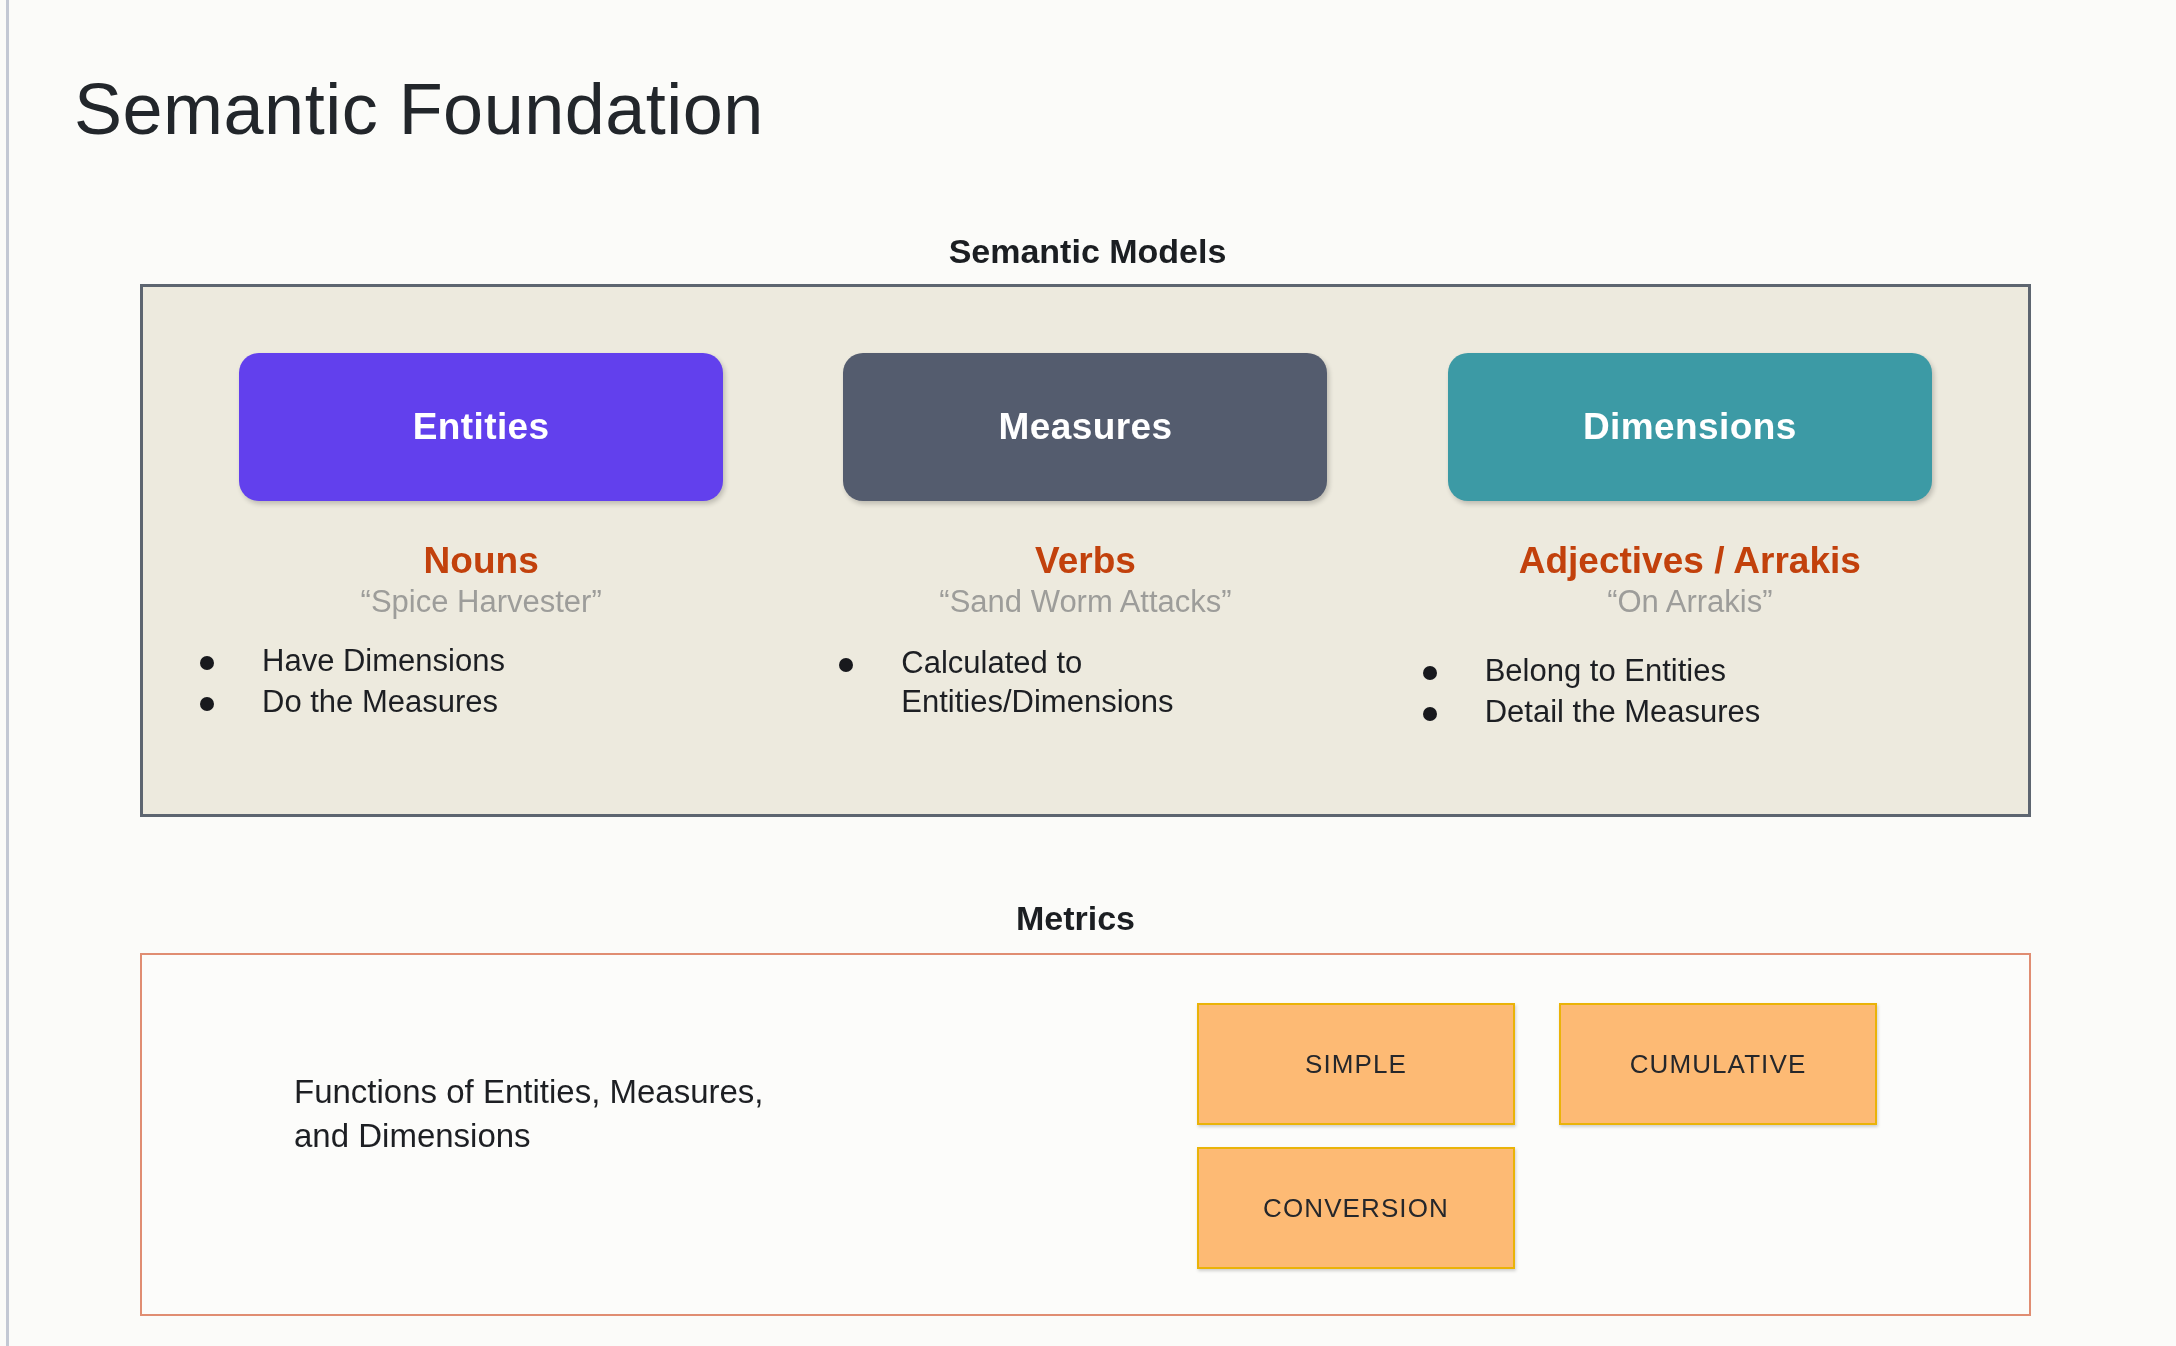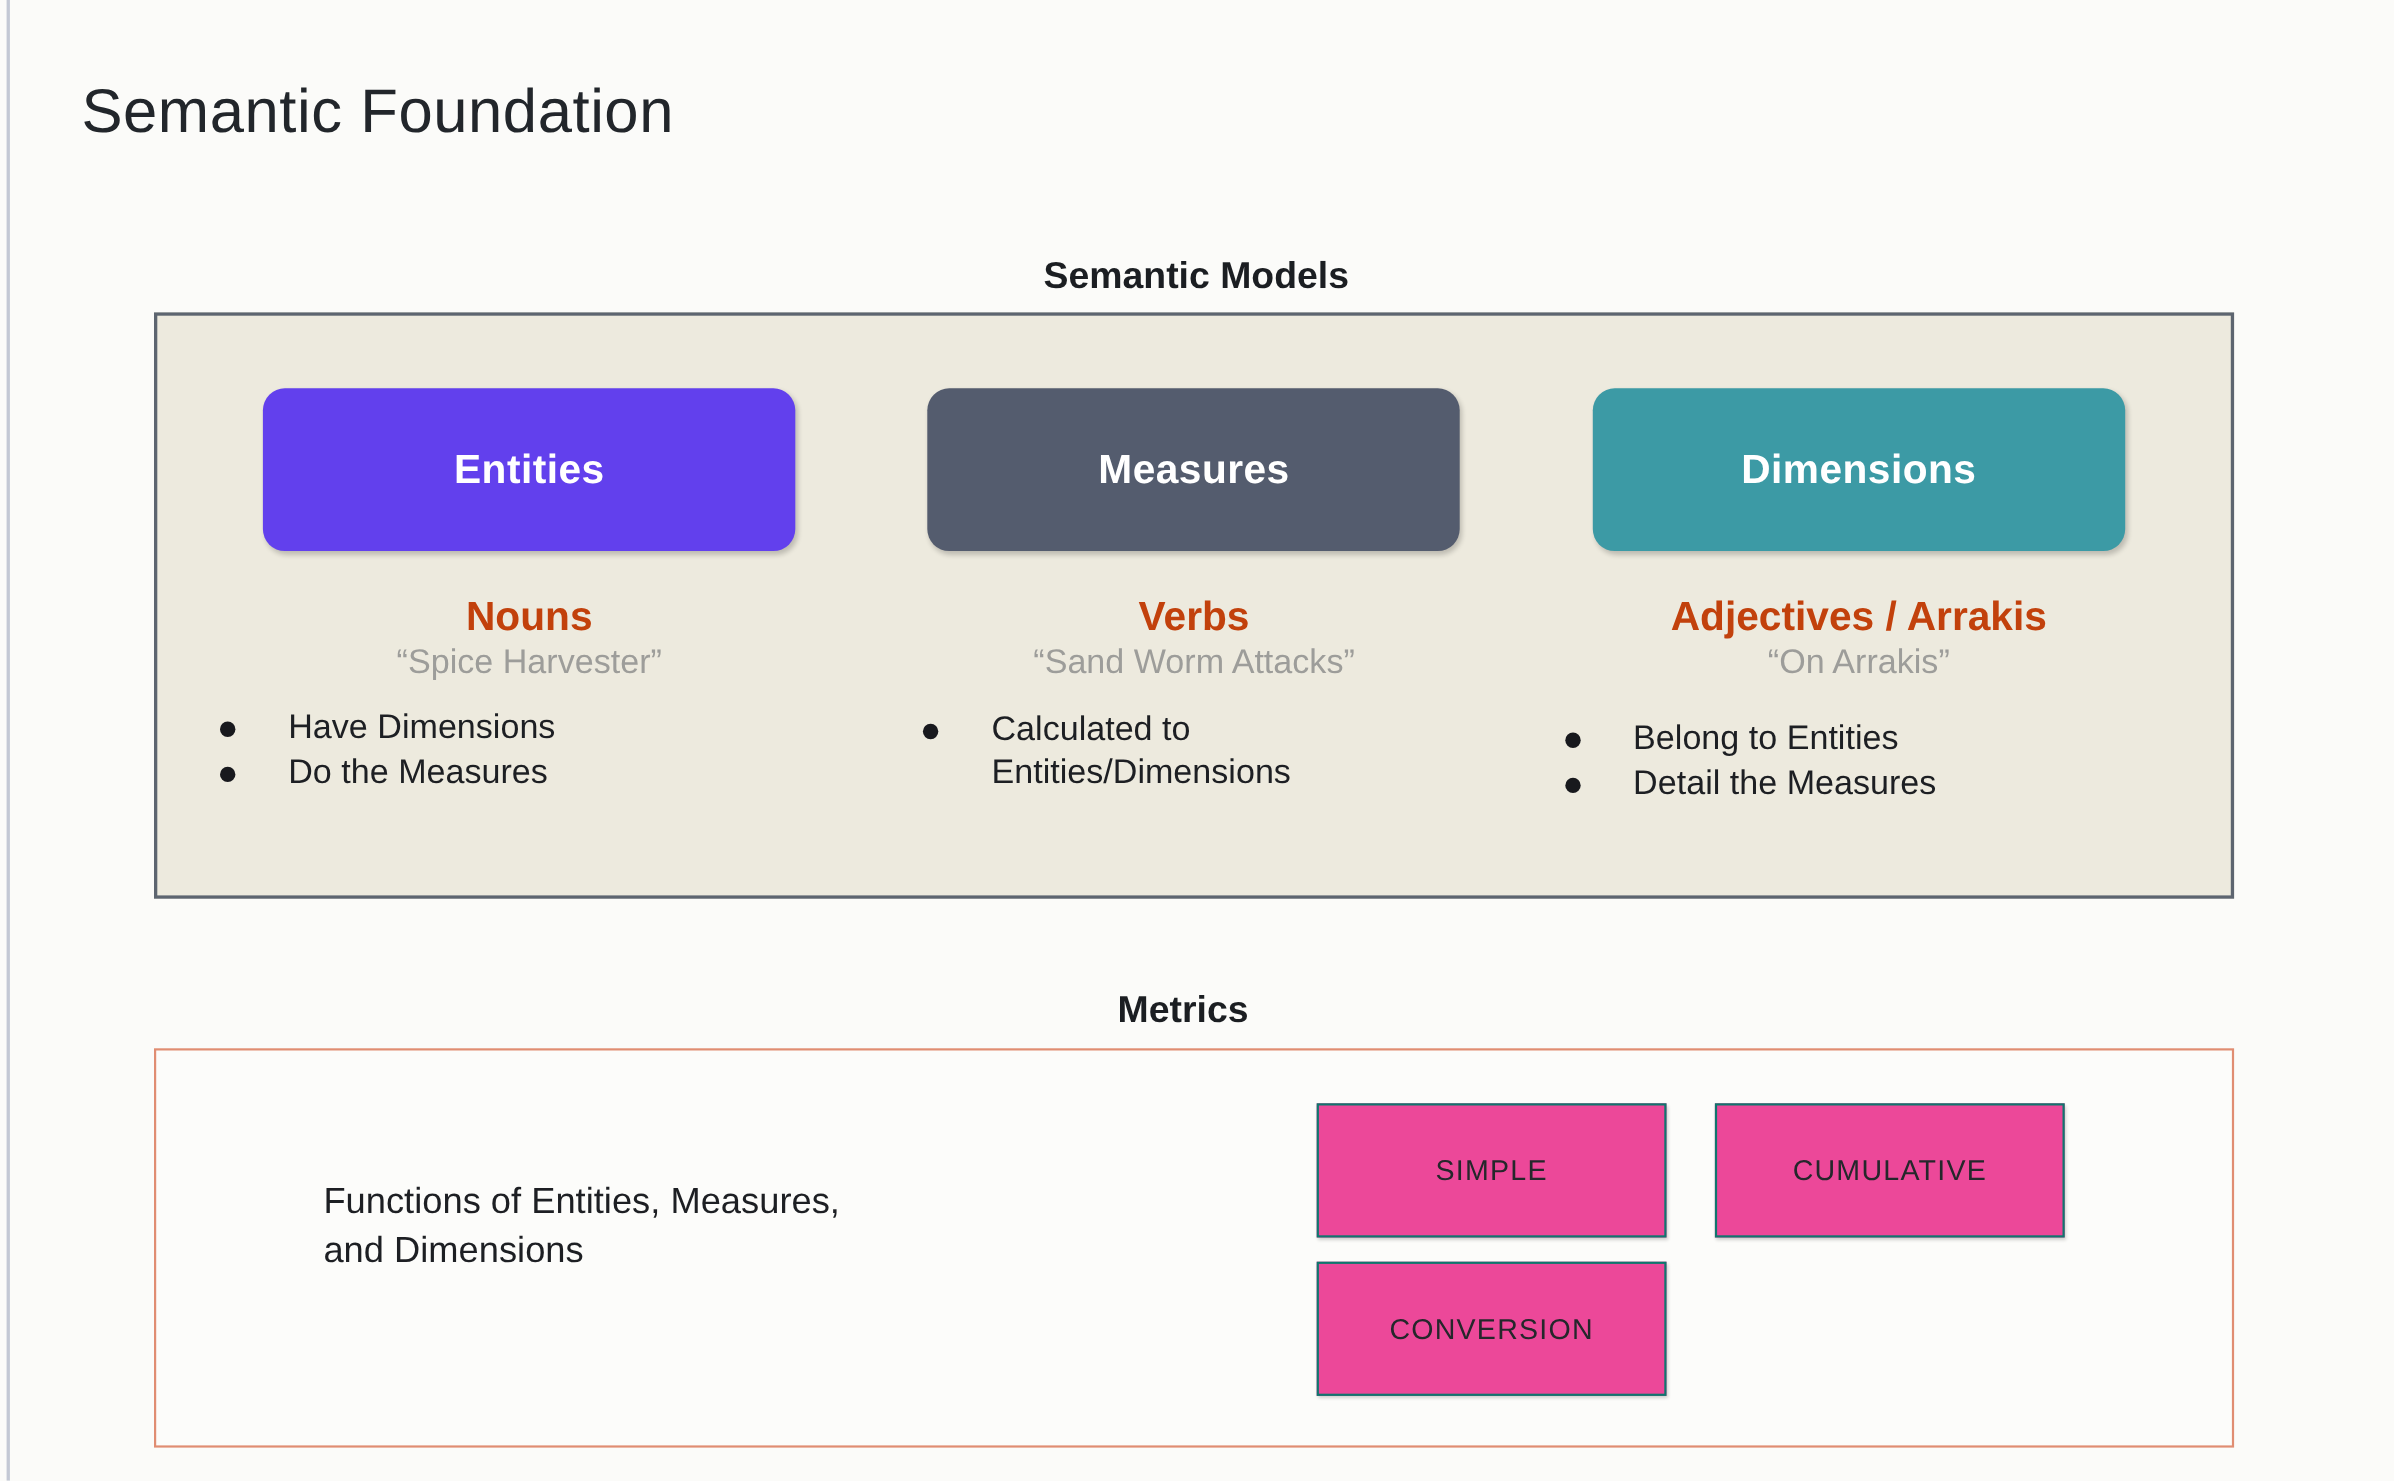--- a/index.html
+++ b/index.html
@@ -23,21 +23,21 @@
     top: 0;
     width: 3px;
     height: 1346px;
     background: #c3c8d4;
   }
 
   .slide-title {
     position: absolute;
     left: 74px;
     top: 68px;
-    font-size: 56px;
+    font-size: 72px;
     font-weight: 400;
     letter-spacing: 0.5px;
     color: #22262b;
     white-space: nowrap;
   }
 
   
   .sm-heading {
     position: absolute;
     left: 140px;
@@ -193,22 +193,22 @@
     left: 1055px;
     top: 48px;
     width: 700px;
     display: grid;
     grid-template-columns: 318px 318px;
     grid-template-rows: 122px 122px;
     column-gap: 44px;
     row-gap: 22px;
   }
   .metric-box {
-    border: 2px solid #0f766e;
-    background: #ec4899;
+    border: 2px solid #eab308;
+    background: #fdba74;
     display: flex;
     align-items: center;
     justify-content: center;
     box-shadow: 1px 2px 3px rgba(0,0,0,0.18);
     box-sizing: border-box;
     text-align: center;
   }
   .metric-label {
     font-size: 26px;
     letter-spacing: 1.1px;

